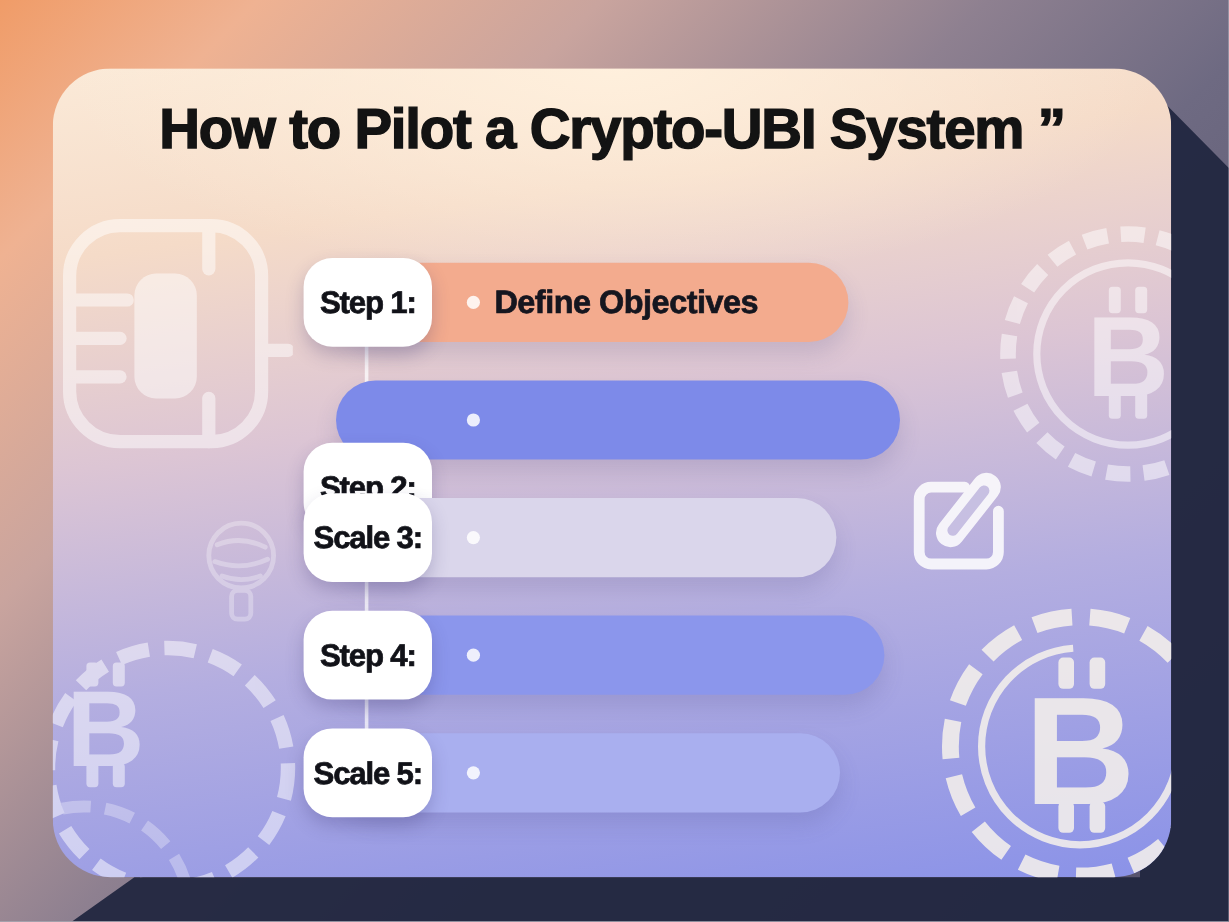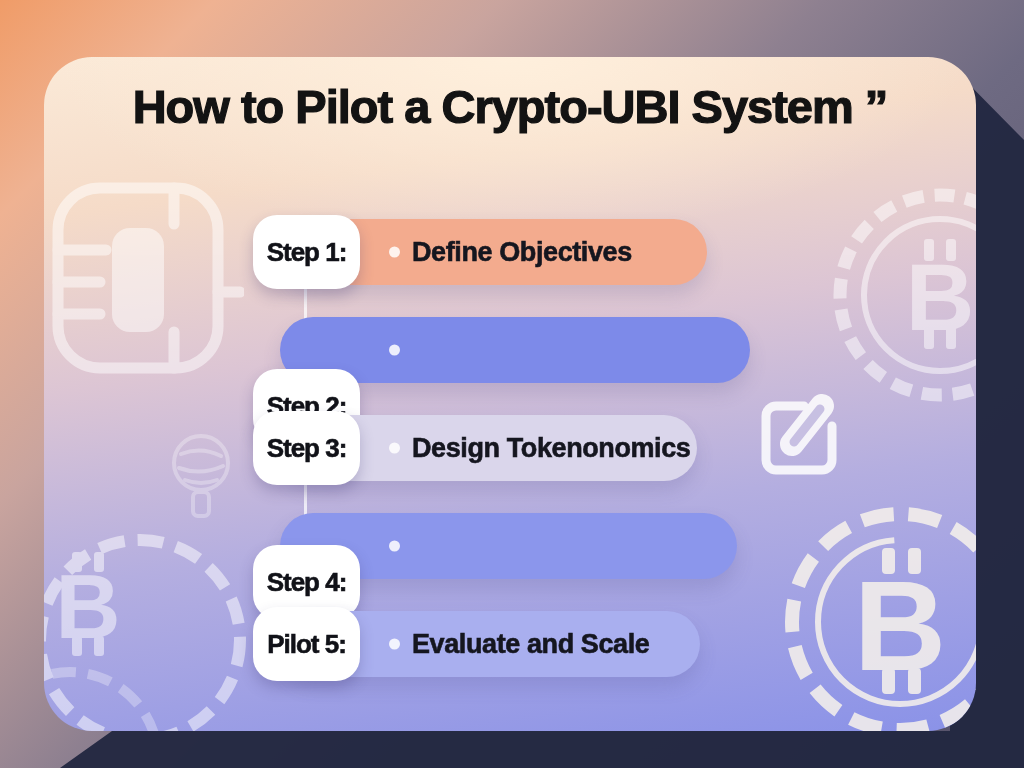--- a/index.html
+++ b/index.html
@@ -54,21 +54,21 @@
     -webkit-text-stroke:0.6px #15161F;white-space:nowrap;
   }
   .pill{
     position:absolute;left:209px;width:107px;height:74px;border-radius:24px;
     background:#FFFFFF;box-shadow:0 7px 14px rgba(60,50,110,0.25);
     display:flex;align-items:center;justify-content:center;
   }
   .row-1 .pill{top:158px;}
   .row-2 .pill{top:272px;margin-top:40px;}
   .row-3 .pill{top:354px;}
-  .row-4 .pill{top:452px;margin-top:36px;}
+  .row-4 .pill{top:452px;}
   .row-5 .pill{top:550px;}
   .pill span{
     font-size:26px;font-weight:800;color:#111218;letter-spacing:-1px;
     -webkit-text-stroke:0.6px #111218;
   }
   .decor{position:absolute;pointer-events:none;}
   .d-wallet{left:0px;top:115px;opacity:0.5;}
   .d-coin-tr{left:776px;top:118px;opacity:0.5;}
   .d-bulb{left:121px;top:373px;opacity:0.3;}
   .d-edit{left:708px;top:325px;opacity:0.85;}
@@ -173,40 +173,38 @@
         <span class="dot"></span>
       </div>
       <div class="pill">
         <span>Step 2:</span>
       </div>
     </div>
 
     <div class="row row-3">
       <div class="bar" style="background: rgb(218, 214, 235);">
         <span class="dot"></span>
-        <span class="bar-text">Design Tokenonomics</span>
-      </div>
-      <div class="pill">
-        <span>Step 3:</span>
+      </div>
+      <div class="pill">
+        <span>Scale 3:</span>
       </div>
     </div>
 
     <div class="row row-4">
       <div class="bar" style="background: rgb(139, 150, 236);">
         <span class="dot"></span>
       </div>
       <div class="pill">
         <span>Step 4:</span>
       </div>
     </div>
 
     <div class="row row-5">
       <div class="bar" style="background: rgb(169, 175, 239);">
         <span class="dot"></span>
-        <span class="bar-text">Evaluate and Scale</span>
-      </div>
-      <div class="pill">
-        <span>Pilot 5:</span>
+      </div>
+      <div class="pill">
+        <span>Scale 5:</span>
       </div>
     </div>
 
   </div>
 </div>
 
 </body></html>

